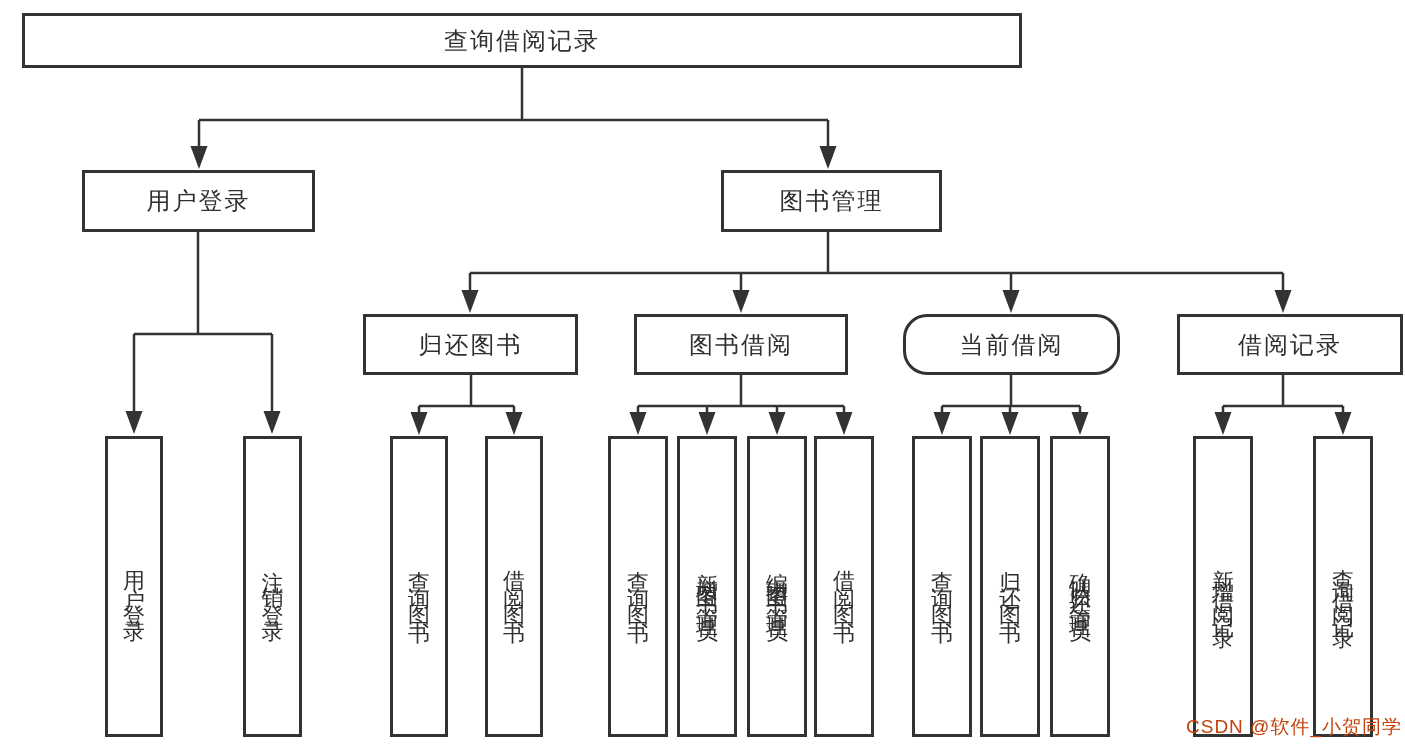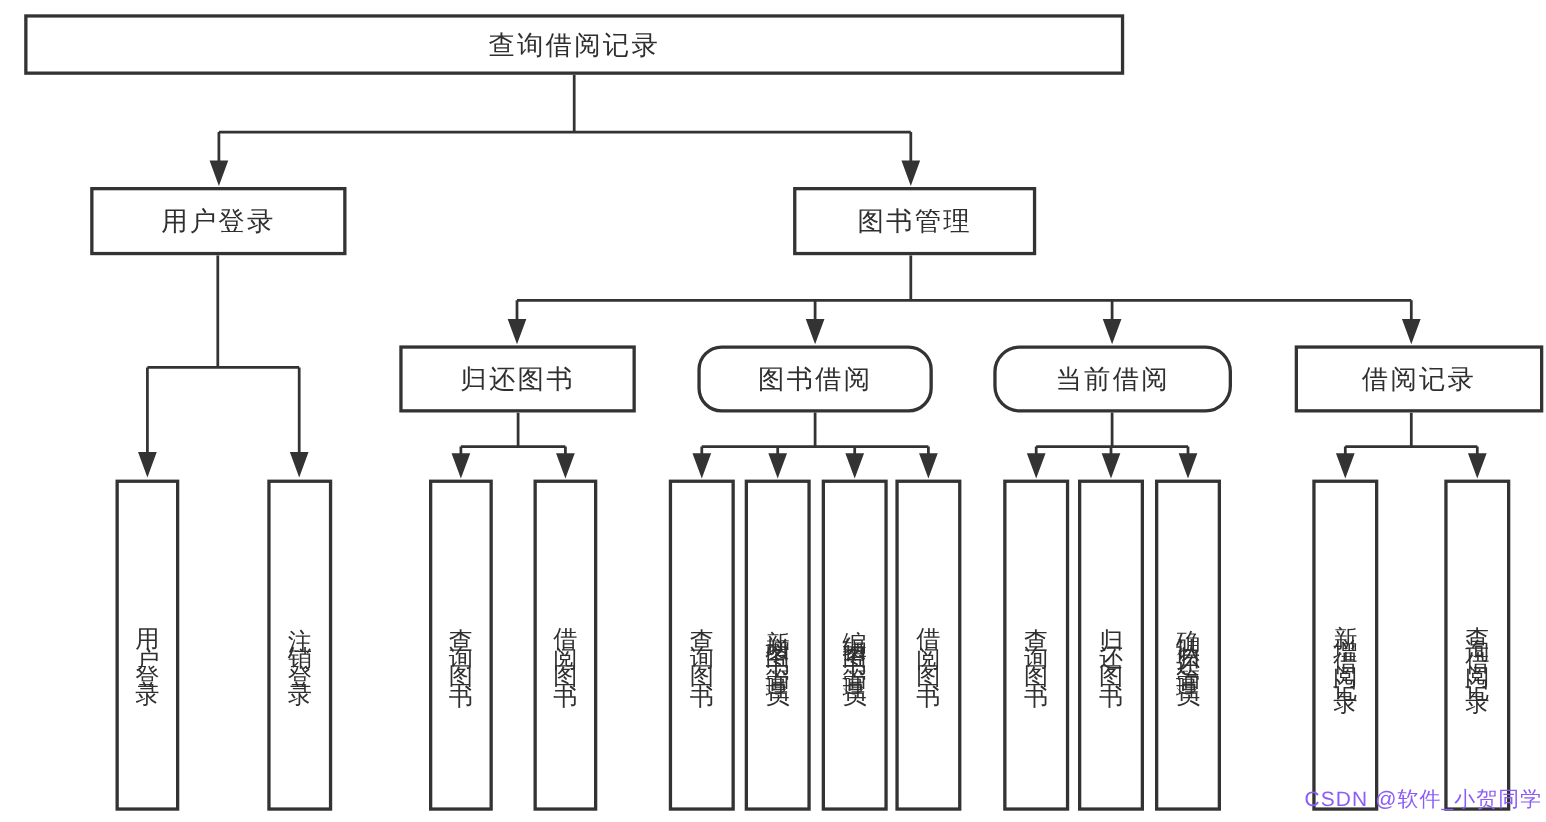--- a/index.html
+++ b/index.html
@@ -32,21 +32,21 @@
   .sp6{letter-spacing:12px;}
   .sp9{letter-spacing:7px;}
 
   
   .n-root{left:22px;top:13px;width:1000px;height:55px;}
   
   .n-userlogin{left:82px;top:170px;width:233px;height:62px;}
   .n-bookmgmt{left:721px;top:170px;width:221px;height:62px;}
   
   .n-newbook{left:363px;top:314px;width:215px;height:61px;}
-  .n-borrow{left:634px;top:314px;width:214px;height:61px;border-radius:22px;}
+  .n-borrow{left:634px;top:314px;width:214px;height:61px;}
   .n-current{left:903px;top:314px;width:217px;height:61px;border-radius:24px;}
   .n-records{left:1177px;top:314px;width:226px;height:61px;}
   
   .n-a1{left:105px;top:436px;width:58px;height:301px;}
   .n-a2{left:243px;top:436px;width:59px;height:301px;}
   .n-b1{left:390px;top:436px;width:58px;height:301px;}
   .n-b2{left:485px;top:436px;width:58px;height:301px;}
   .n-c1{left:608px;top:436px;width:60px;height:301px;}
   .n-c2{left:677px;top:436px;width:60px;height:301px;}
   .n-c3{left:747px;top:436px;width:60px;height:301px;}
@@ -56,21 +56,21 @@
   .n-d3{left:1050px;top:436px;width:60px;height:301px;}
   .n-e1{left:1193px;top:436px;width:60px;height:301px;}
   .n-e2{left:1313px;top:436px;width:60px;height:301px;}
 
   .watermark{
     position:absolute;
     left:1186px;top:714px;
     z-index:3;
     font-size:19px;
     letter-spacing:1px;
-    color:#8b5cf6;
+    color:#c2410c;
     white-space:nowrap;
   }
 </style>
 </head>
 <body>
 
 <div class="canvas">
 
   <svg class="connectors" width="1405" height="747" viewBox="0 0 1405 747">
     <path fill="none" stroke="#333333" stroke-width="2.5" d="

